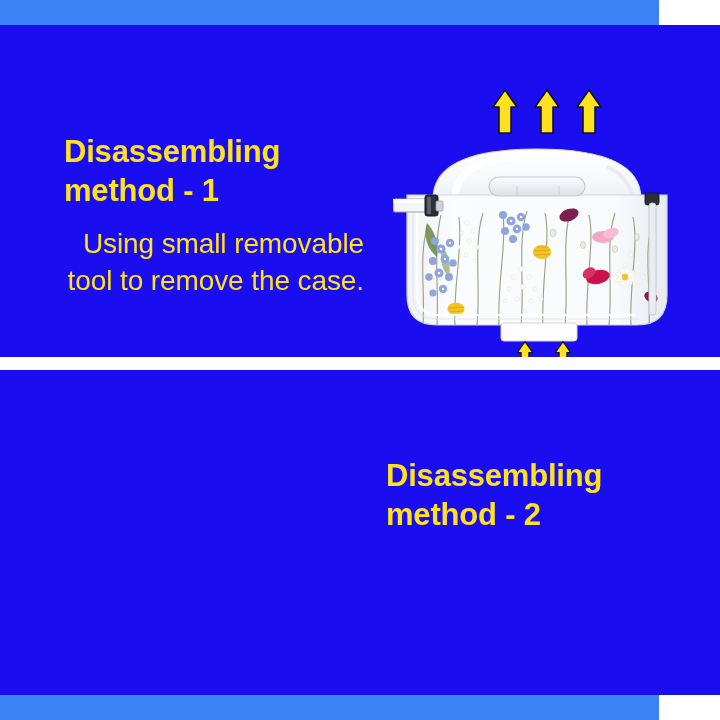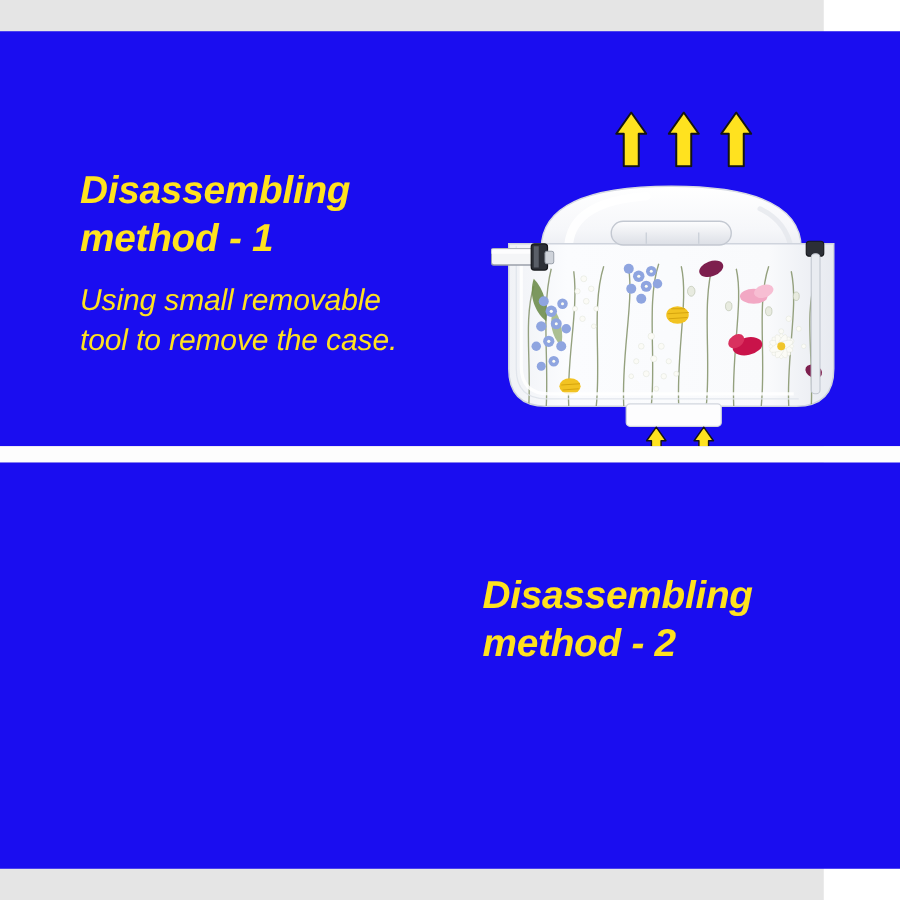--- a/index.html
+++ b/index.html
@@ -2,40 +2,40 @@
 <html><head>
 <meta charset="utf-8">
 <style>
   html,body{margin:0;padding:0;}
   body{
     width:720px;height:720px;
     background:#ffffff;
     font-family:"Liberation Sans",sans-serif;
     overflow:hidden;
   }
-  .sheet{position:relative;width:659px;height:720px;background:#e5e5e5;font-style:italic;}
+  .sheet{position:relative;width:659px;height:720px;background:#3b82f6;}
 
   .panel{position:absolute;left:0;width:720px;background:#1a0df0;overflow:hidden;}
   #panel-1{top:25px;height:332px;}
   #panel-2{top:370px;height:325px;}
 
   .divider{position:absolute;left:0;top:357px;width:720px;height:13px;background:#fdfdfd;}
 
   
   .textblock{position:absolute;}
   #text-1{left:64px;top:107px;width:300px;}
   #text-2{left:386px;top:86px;width:310px;}
 
   .heading{
     color:#ffe21f;font-weight:bold;font-size:31px;line-height:1.27;
     letter-spacing:-0.2px;margin:0 0 14px 0;white-space:pre-line;
   }
   .subtext{
-    color:#ffe21f;font-weight:normal;font-size:24px;line-height:1.33;
-    letter-spacing:-0.1px;margin:0;white-space:pre-line;
+    color:#ffe21f;font-weight:normal;font-size:28px;line-height:1.33;
+    letter-spacing:-0.1px;margin:0;white-space:pre-line;text-align:right;
   }
 
   
   .arrow-group{position:absolute;display:flex;align-items:flex-end;}
   #arrows-top-1{left:492px;top:64px;gap:16px;}
   #arrows-bottom-1{left:515px;top:316px;gap:18px;}
 
   .arrow{display:block;}
 
   

